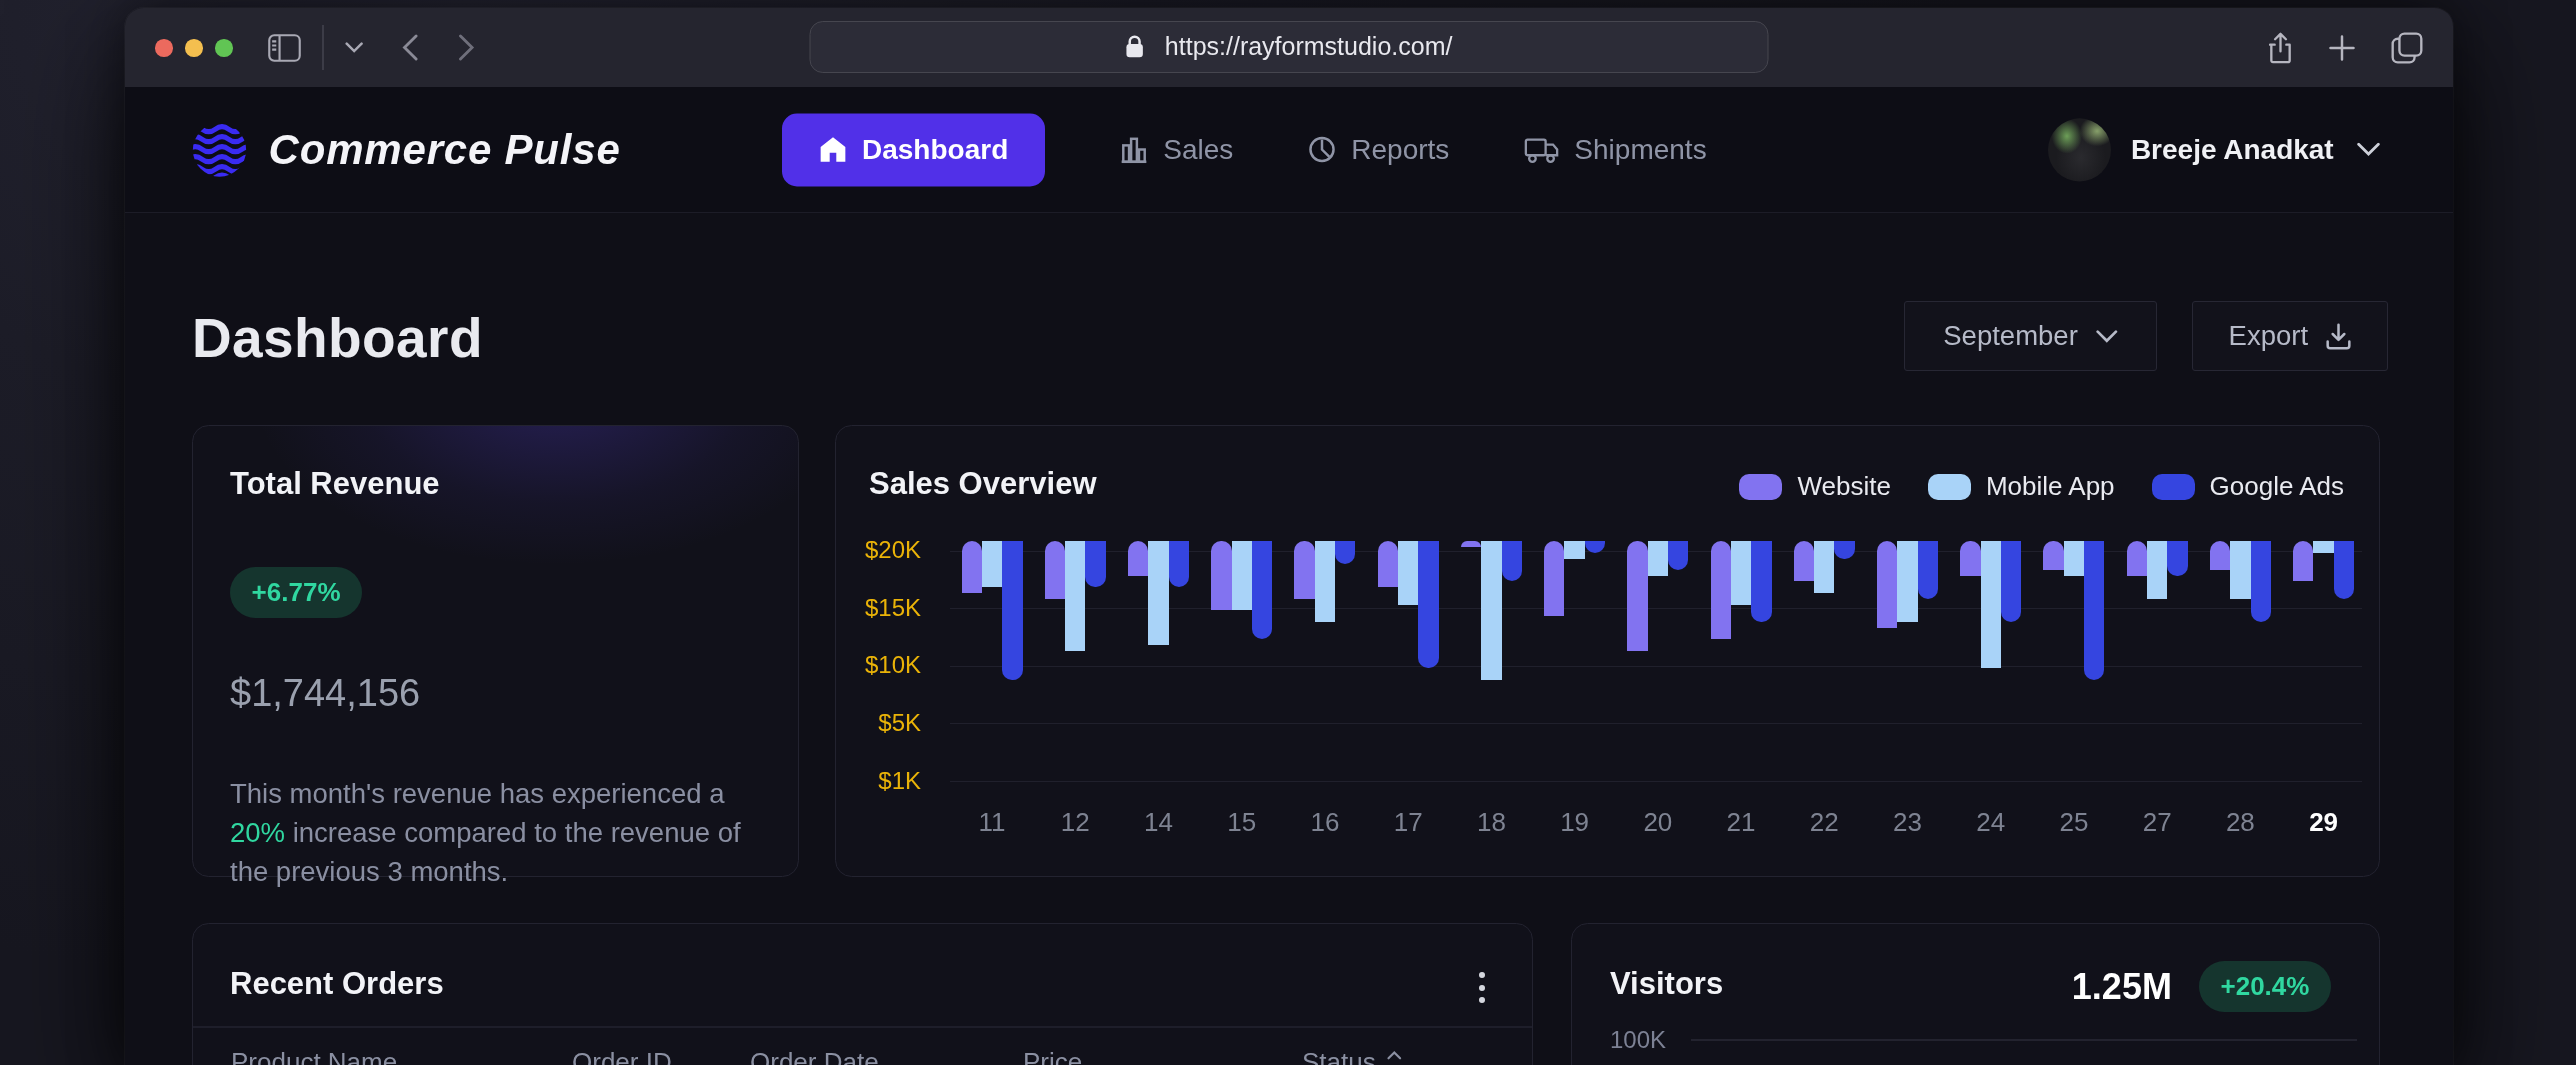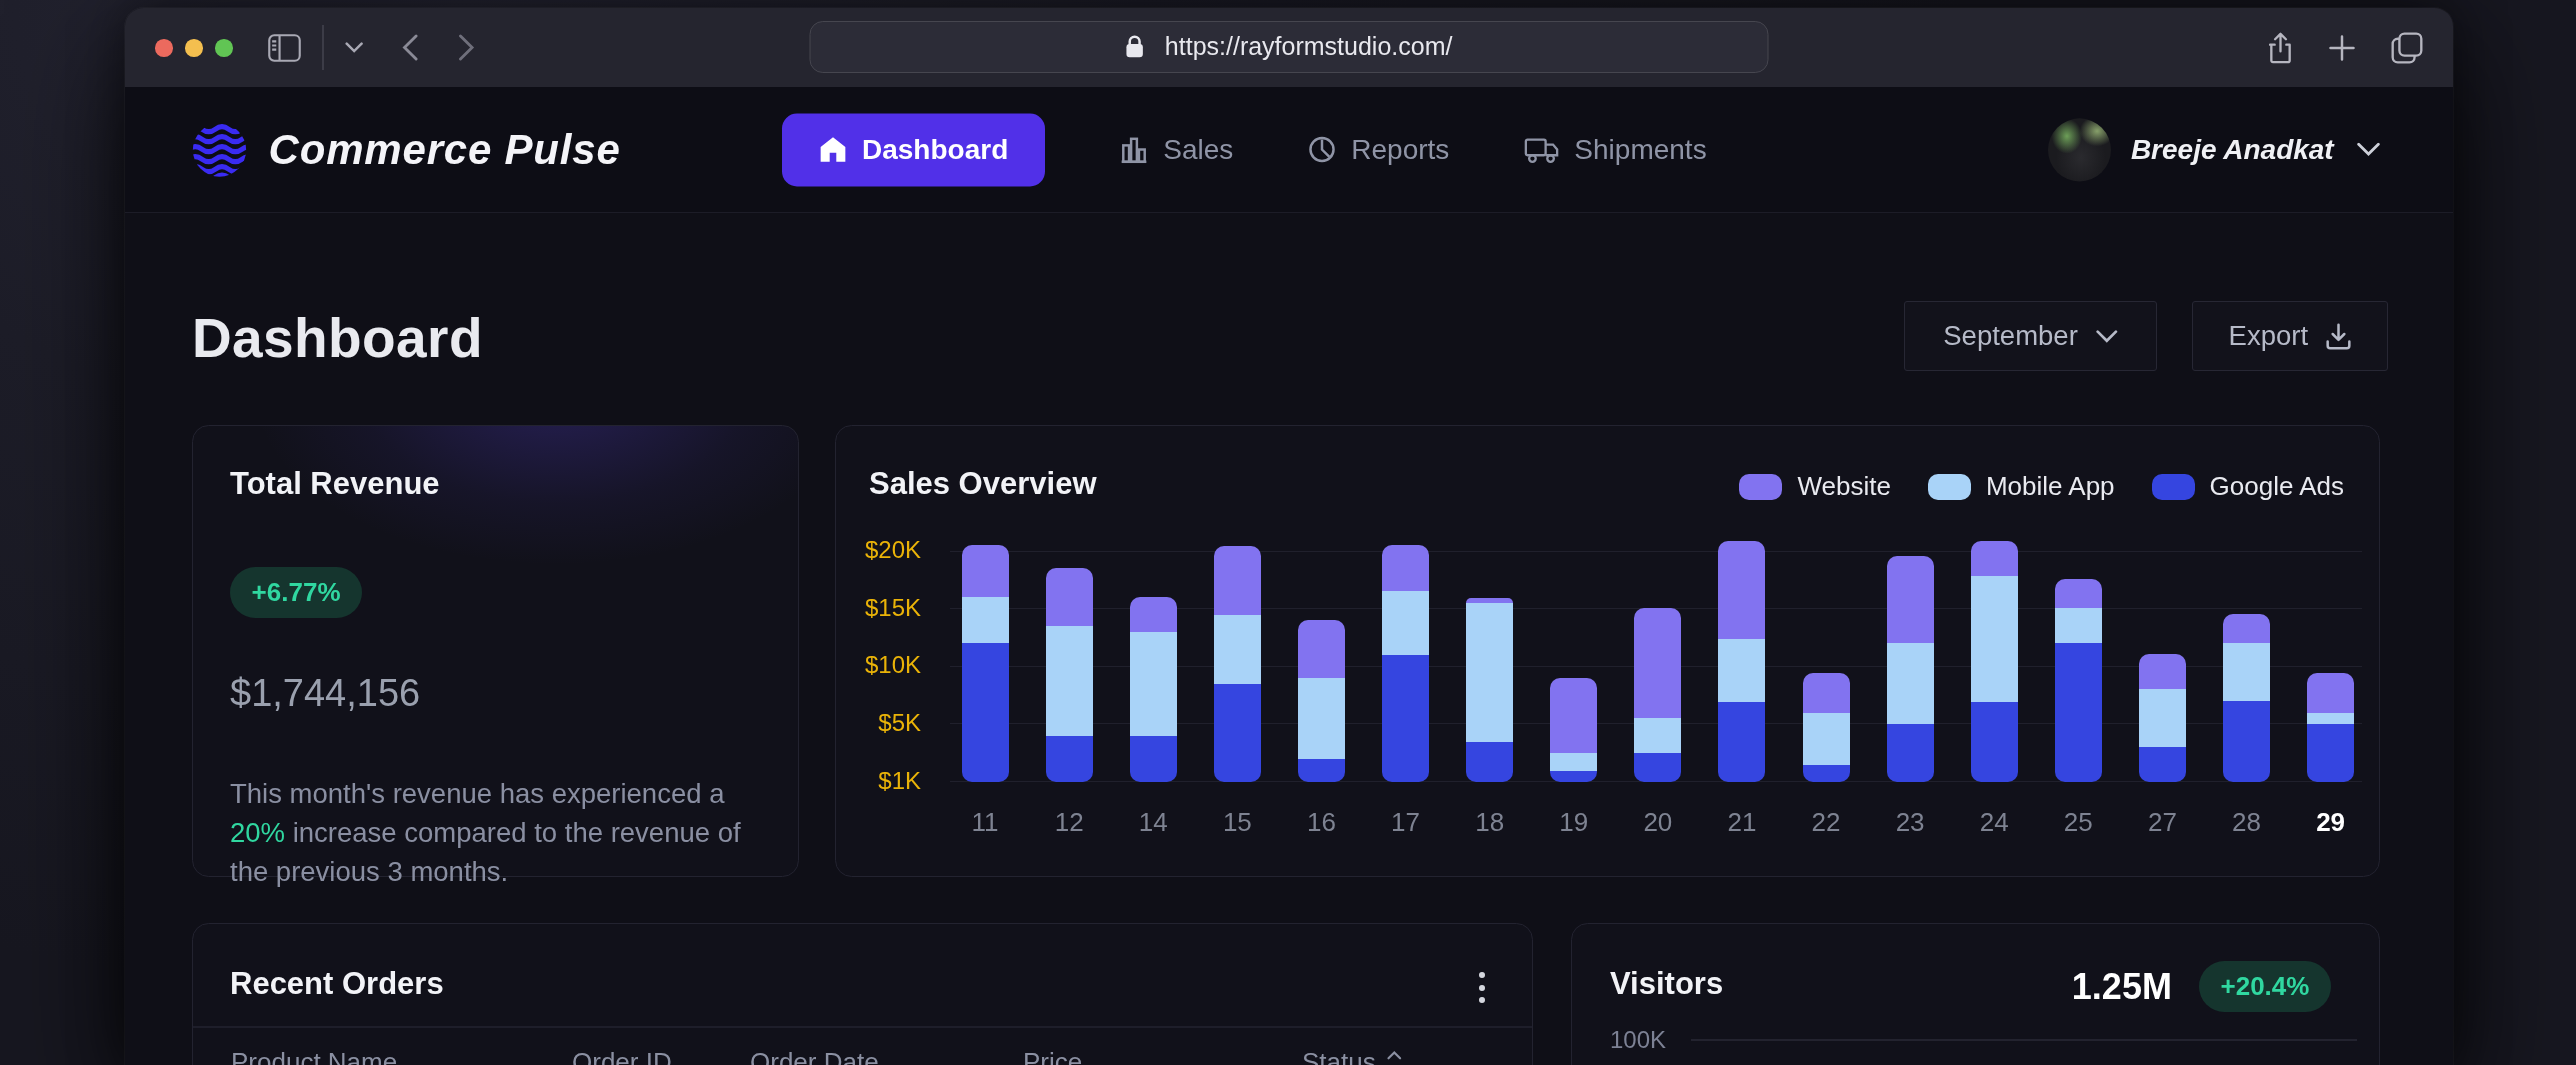--- a/index.html
+++ b/index.html
@@ -34,21 +34,21 @@
   
   .navbar { position:relative; height:126px; background:#0d0d15; border-bottom:1.7px solid #1c1c27; }
   .brand { position:absolute; left:67px; top:50%; transform:translateY(-50%); display:flex; align-items:center; gap:21.6px; }
   .brand-text { font-family:Liberation Sans, sans-serif; font-style:italic; font-weight:bold; font-size:42px; color:#f4f4f8; letter-spacing:0.8px; }
   .nav-tabs { position:absolute; left:657px; top:50%; transform:translateY(-50%); display:flex; align-items:center; gap:75px; }
   .nav-item { display:flex; align-items:center; gap:15px; color:#8f94a6; font-size:28px; font-weight:500; cursor:pointer; }
   .nav-item.active {
     background:#5130e8; color:#ffffff; font-weight:600;
     height:73px; padding:0 37px; border-radius:15px;
   }
-  .nav-user { position:absolute; right:73px; top:50%; transform:translateY(-50%); display:flex; align-items:center; gap:20px;font-style:italic; }
+  .nav-user { position:absolute; right:73px; top:50%; transform:translateY(-50%); display:flex; align-items:center; gap:20px; }
   .avatar {
     width:63px; height:63px; border-radius:50%;
     background:
       radial-gradient(21.6px 25px at 30% 28%, #6d9f58 0%, rgba(109,159,88,0) 70%),
       radial-gradient(25px 21.6px at 78% 20%, #87a06a 0%, rgba(135,160,106,0) 70%),
       radial-gradient(33px 38px at 52% 62%, #2a2a2e 0%, #1b1b1f 75%),
       linear-gradient(140deg, #50604a 0%, #3a4038 40%, #23242a 100%);
   }
   .nav-user-name { font-size:28px; font-weight:600; color:#f0f1f5; }
   
@@ -84,21 +84,21 @@
   
   .sales-title { position:absolute; left:33px; top:40px; }
   .legend { position:absolute; right:35px; top:45px; display:flex; align-items:center; gap:37px; }
   .legend-item { display:flex; align-items:center; gap:15px; font-size:26px; color:#e9eaf0; }
   .legend-swatch { width:43px; height:26px; border-radius:10px; }
   .y-axis { position:absolute; left:0; top:115px; width:85px; height:241px; }
   .y-tick { position:absolute; right:0; font-size:24px; color:#eab308; }
   .plot { position:absolute; left:114px; right:16.6px; top:115px; height:241px; }
   .gridline { position:absolute; left:0; right:0; height:1.7px; background:#20202c; }
   .bars { position:absolute; left:11.6px; right:8.3px; top:0; bottom:0; display:flex; justify-content:space-between; }
-  .bar-col { position:relative; width:47px; height:100%; display:flex; flex-direction:column; justify-content:flex-end; }
+  .bar-col { position:relative; width:61px; height:100%; display:flex; justify-content:flex-end; }
   .seg { width:100%; }
   .seg.top { border-radius:10px 10px 0 0; }
   .seg.bottom { border-radius:0 0 10px 10px; }
   .x-label { position:absolute; left:50%; transform:translateX(-50%); top:calc(100% + 25px); font-size:26px; color:#7e8392; }
   .x-label.hl { color:#ffffff; font-weight:700; }
   
   .orders-title { position:absolute; left:37px; top:42px; }
   .kebab { position:absolute; right:42px; top:43px; display:flex; flex-direction:column; gap:6.7px; cursor:pointer; padding:5px; }
   .kebab i { width:5.8px; height:5.8px; border-radius:50%; background:#d4d6de; }
   .orders-divider { position:absolute; left:0; right:0; top:102px; height:1.7px; background:#1e1e2a; }

